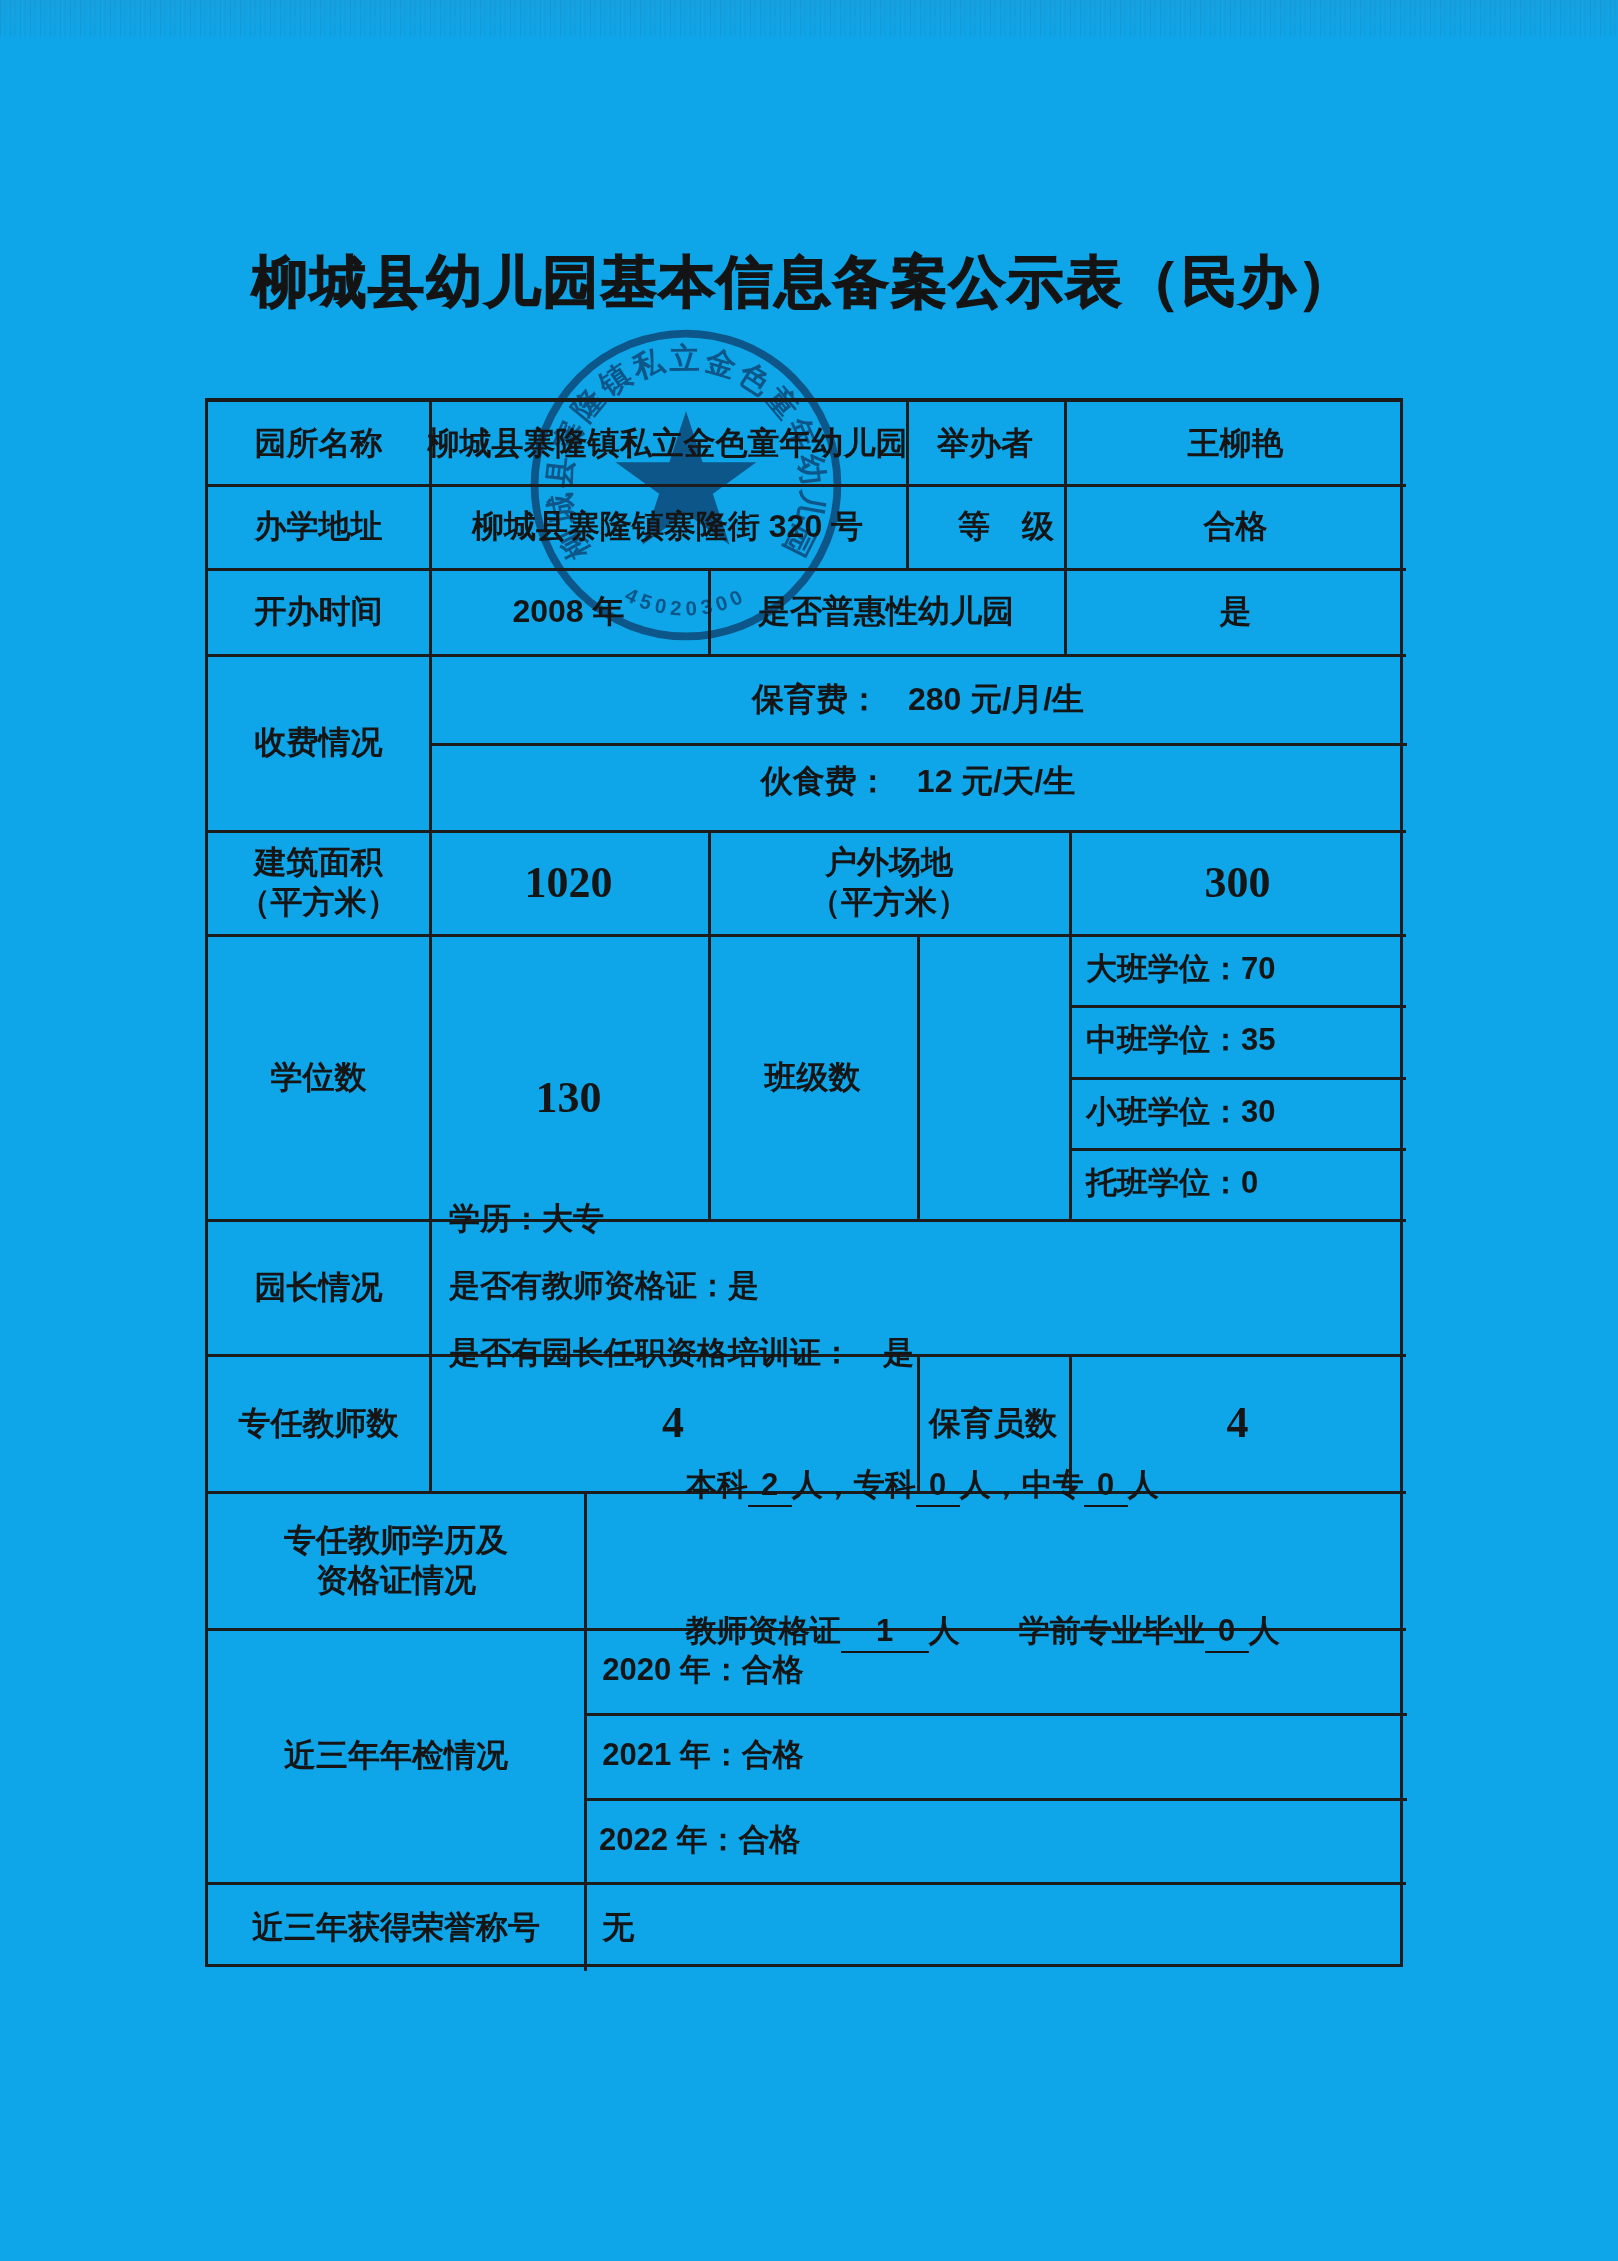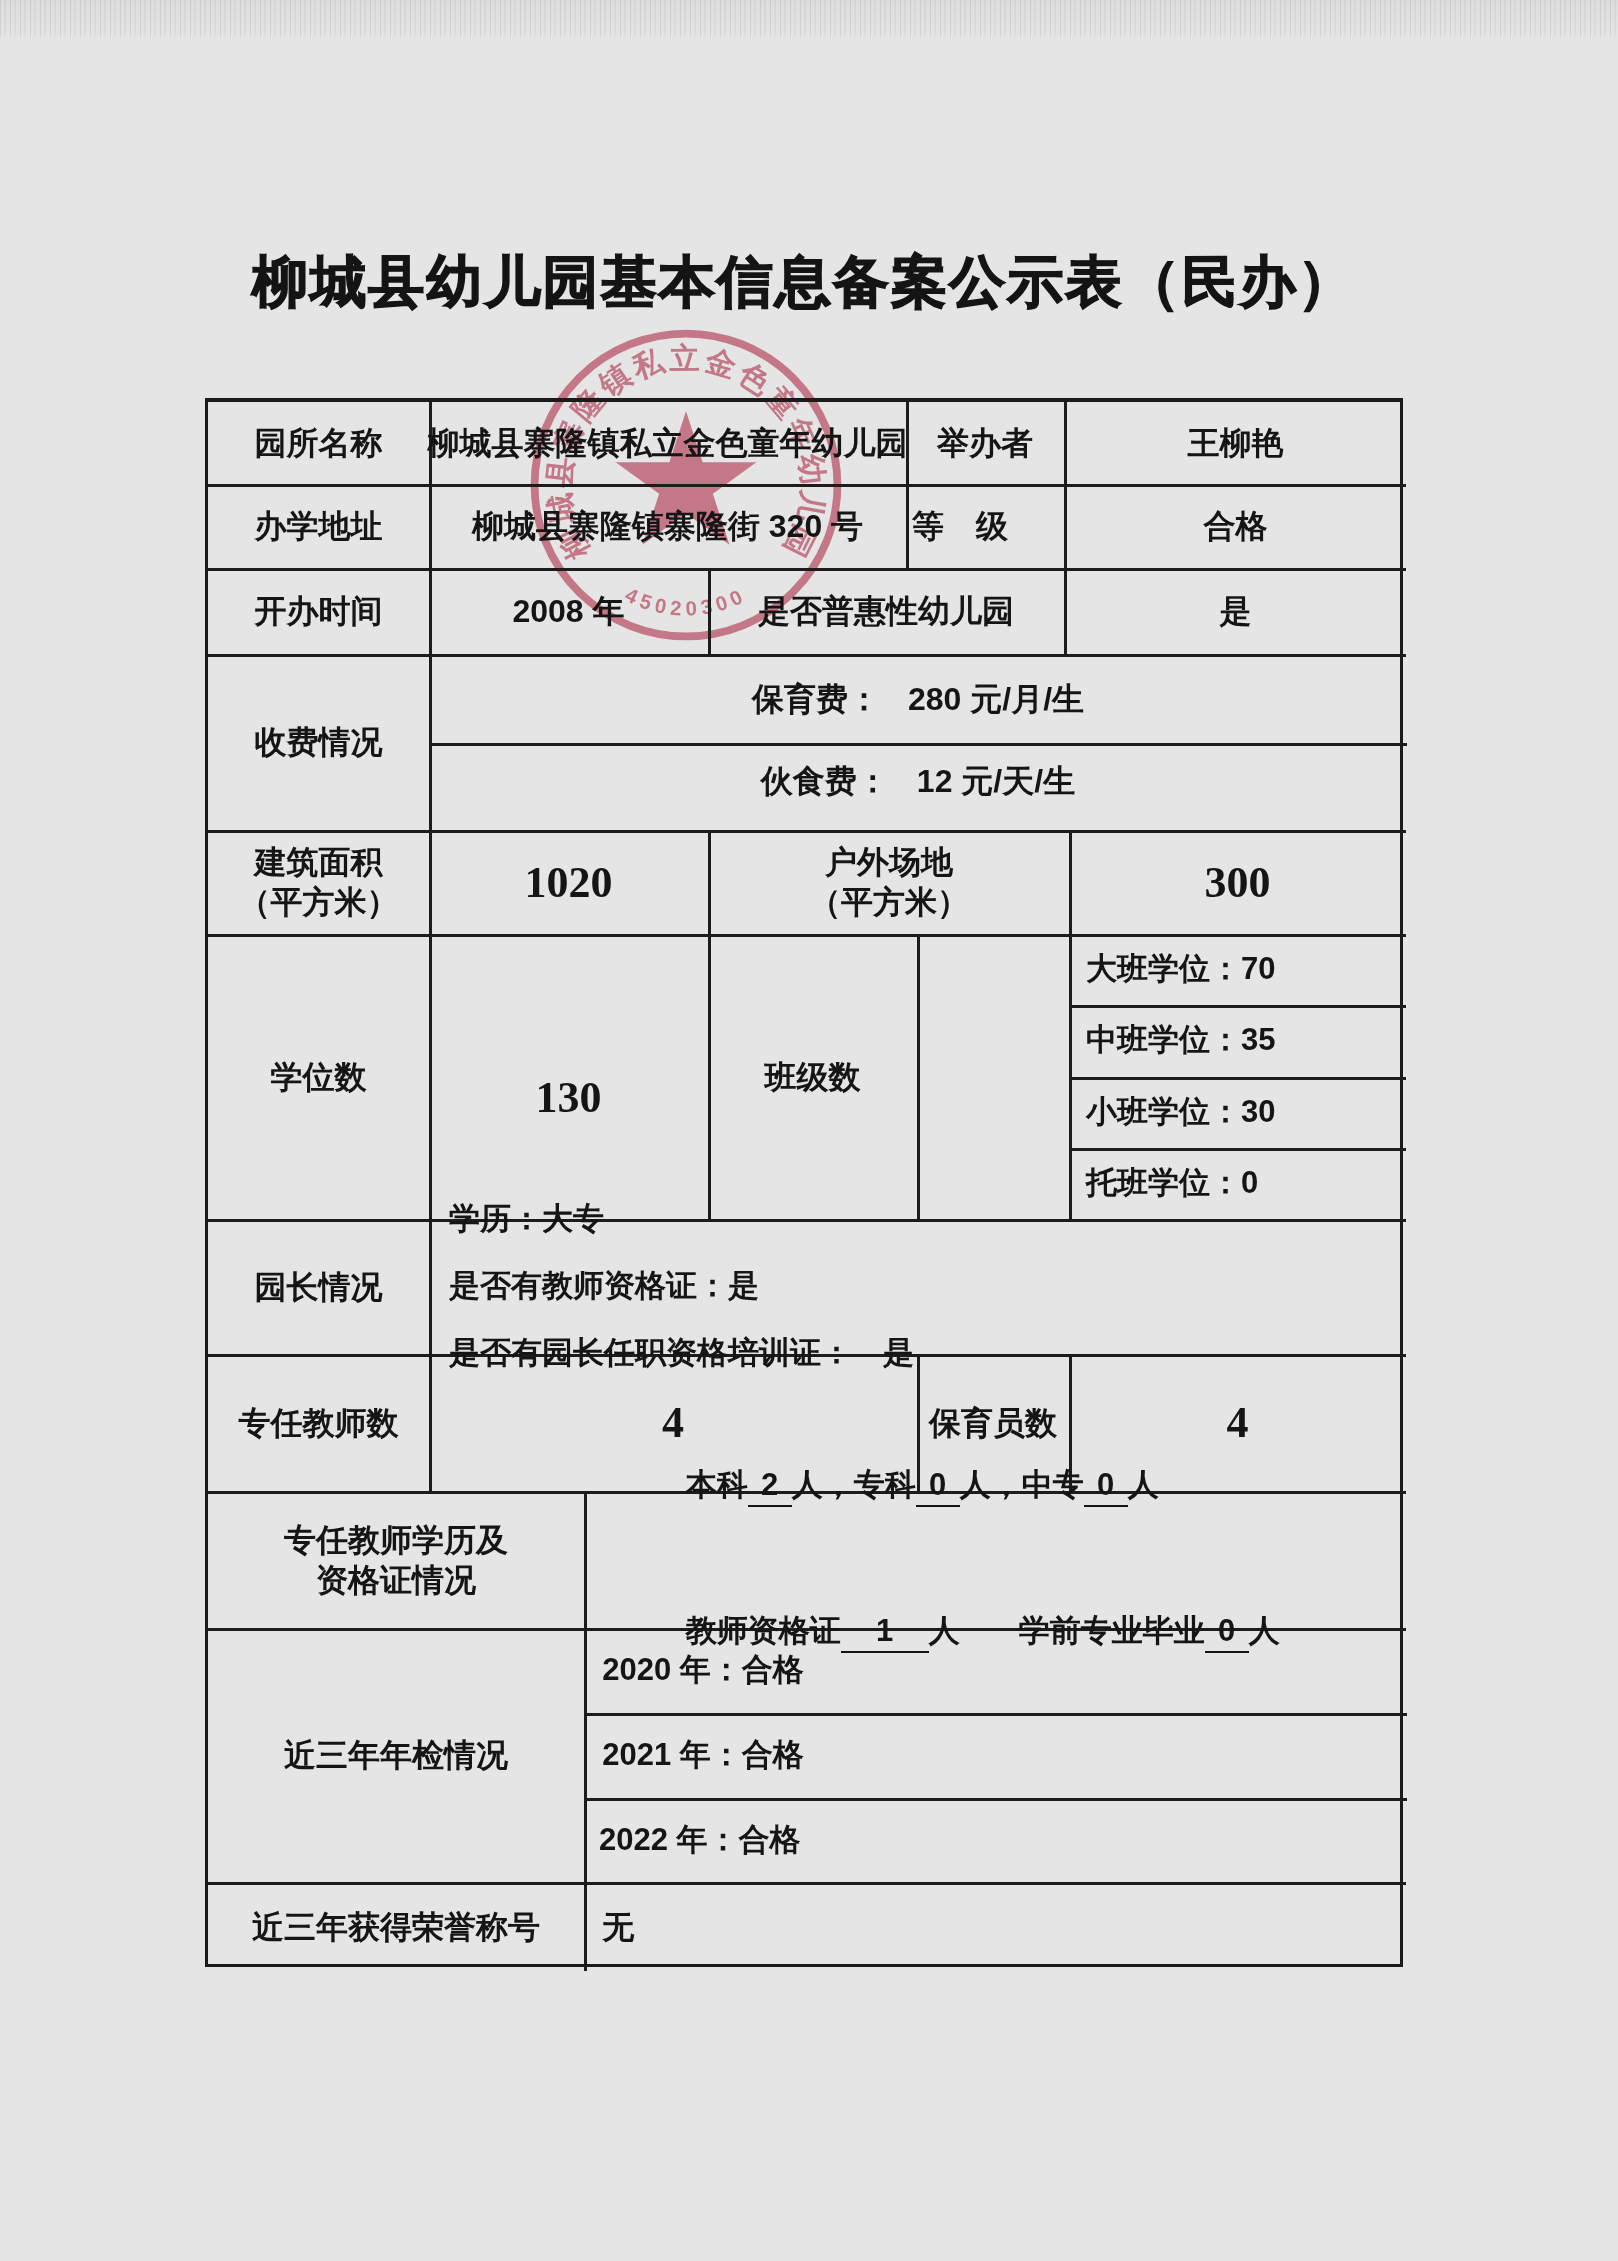--- a/index.html
+++ b/index.html
@@ -1,19 +1,19 @@
 <!DOCTYPE html>
 <html style="font-size:11.3px"><head>
 <meta charset="utf-8">
 <style>
   * { margin:0; padding:0; box-sizing:border-box; }
   body { background:#ffffff; }
   .page {
     position:relative; width:1618px; height:2261px;
-    background:#e5e5e5; overflow:hidden;
+    background:#0ea5e9; overflow:hidden;
     font-family:"Liberation Sans","DejaVu Sans",sans-serif;
     color:#151515;
   }
   .noise-top {
     position:absolute; left:0; top:0; width:1618px; height:37px;
     background:
       repeating-linear-gradient(90deg, rgba(70,70,82,.16) 0 1.4px, transparent 1.4px 4.2px,
         rgba(70,70,82,.07) 4.2px 6.3px, transparent 6.3px 10px),
       linear-gradient(180deg, rgba(120,120,130,.10), rgba(120,120,130,0));
     opacity:.75;
@@ -105,21 +105,21 @@
     <div class="vl" style="left:709px;top:952px;height:137px"></div>
     <div class="vl" style="left:861px;top:952px;height:137px"></div>
 
     <div class="cell" style="left:0;top:0;width:221px;height:82px">园所名称</div>
     <div class="cell" style="left:221px;top:0;width:477px;height:82px">柳城县寨隆镇私立金色童年幼儿园</div>
     <div class="cell" style="left:698px;top:0;width:158px;height:82px">举办者</div>
     <div class="cell" style="left:856px;top:0;width:343px;height:82px">王柳艳</div>
 
     <div class="cell" style="left:0;top:82px;width:221px;height:83px">办学地址</div>
     <div class="cell" style="left:221px;top:82px;width:477px;height:83px">柳城县寨隆镇寨隆街 320 号</div>
-    <div class="cell" style="left:666px;top:82px;width:172px;height:83px">等　级</div>
+    <div class="cell" style="left:712px;top:82px;width:172px;height:83px">等　级</div>
     <div class="cell" style="left:856px;top:82px;width:343px;height:83px">合格</div>
 
     <div class="cell" style="left:0;top:166px;width:221px;height:86px">开办时间</div>
     <div class="cell" style="left:221px;top:166px;width:279px;height:86px">2008 年</div>
     <div class="cell" style="left:500px;top:166px;width:356px;height:86px">是否普惠性幼儿园</div>
     <div class="cell" style="left:856px;top:166px;width:343px;height:86px">是</div>
 
     <div class="cell" style="left:0;top:252px;width:221px;height:176px">收费情况</div>
     <div class="cell" style="left:221px;top:252px;width:978px;height:90px">
       <span>保育费：</span>

